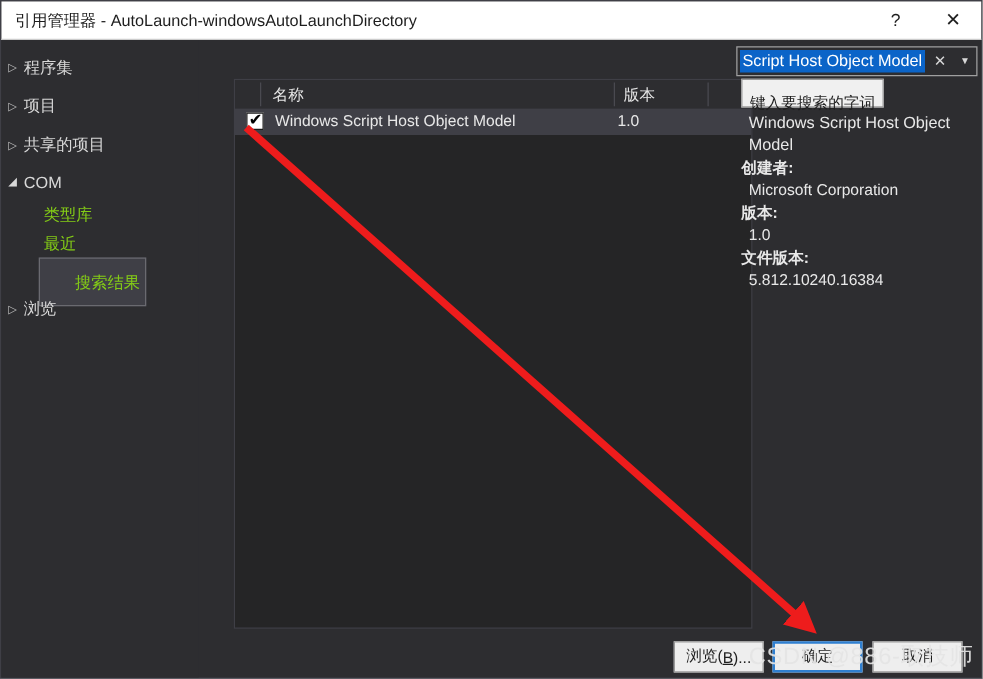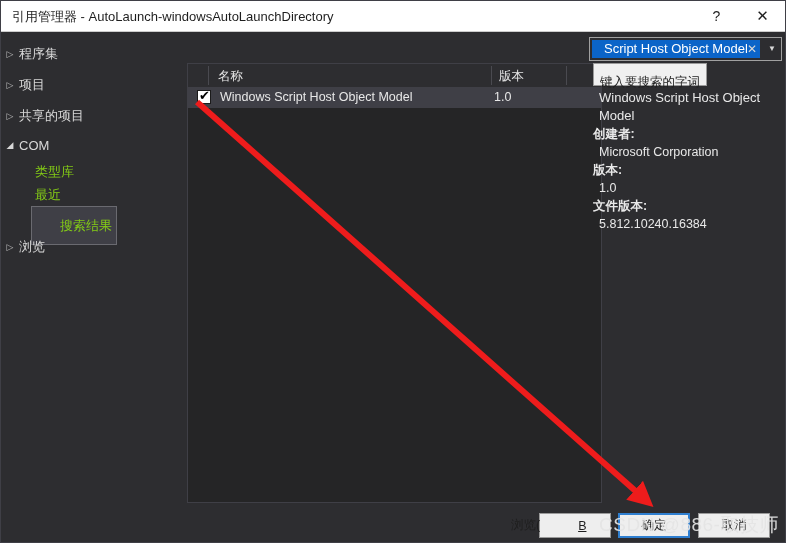--- a/index.html
+++ b/index.html
@@ -184,21 +184,21 @@
     background: #2d2d30;
     border: 1px solid #a0a0a0;
     box-sizing: border-box;
   }
   .search-value {
     position: absolute;
     left: 2px;
     top: 2px;
     height: 18px;
     line-height: 18px;
-    padding: 0 12px;
+    padding: 0 2px;
     background: #0b64c8;
     color: #ffffff;
     font-size: 13px;
     white-space: nowrap;
   }
   .search-clear {
     position: absolute;
     right: 22px;
     top: 3px;
     width: 14px;
@@ -261,21 +261,20 @@
     height: 25px;
     background: #eeeeee;
     border: 1px solid #9a9a9a;
     box-sizing: border-box;
     color: #1e1e1e;
     font-size: 12.5px;
     display: flex;
     align-items: center;
     justify-content: center;
     white-space: nowrap;
-    gap: 38px;
   }
   .btn.default {
     border: 2px solid #2f7fd0;
   }
   .btn u { text-decoration: underline; }
 
   
   .anno {
     position: absolute;
     left: 0; top: 0;

